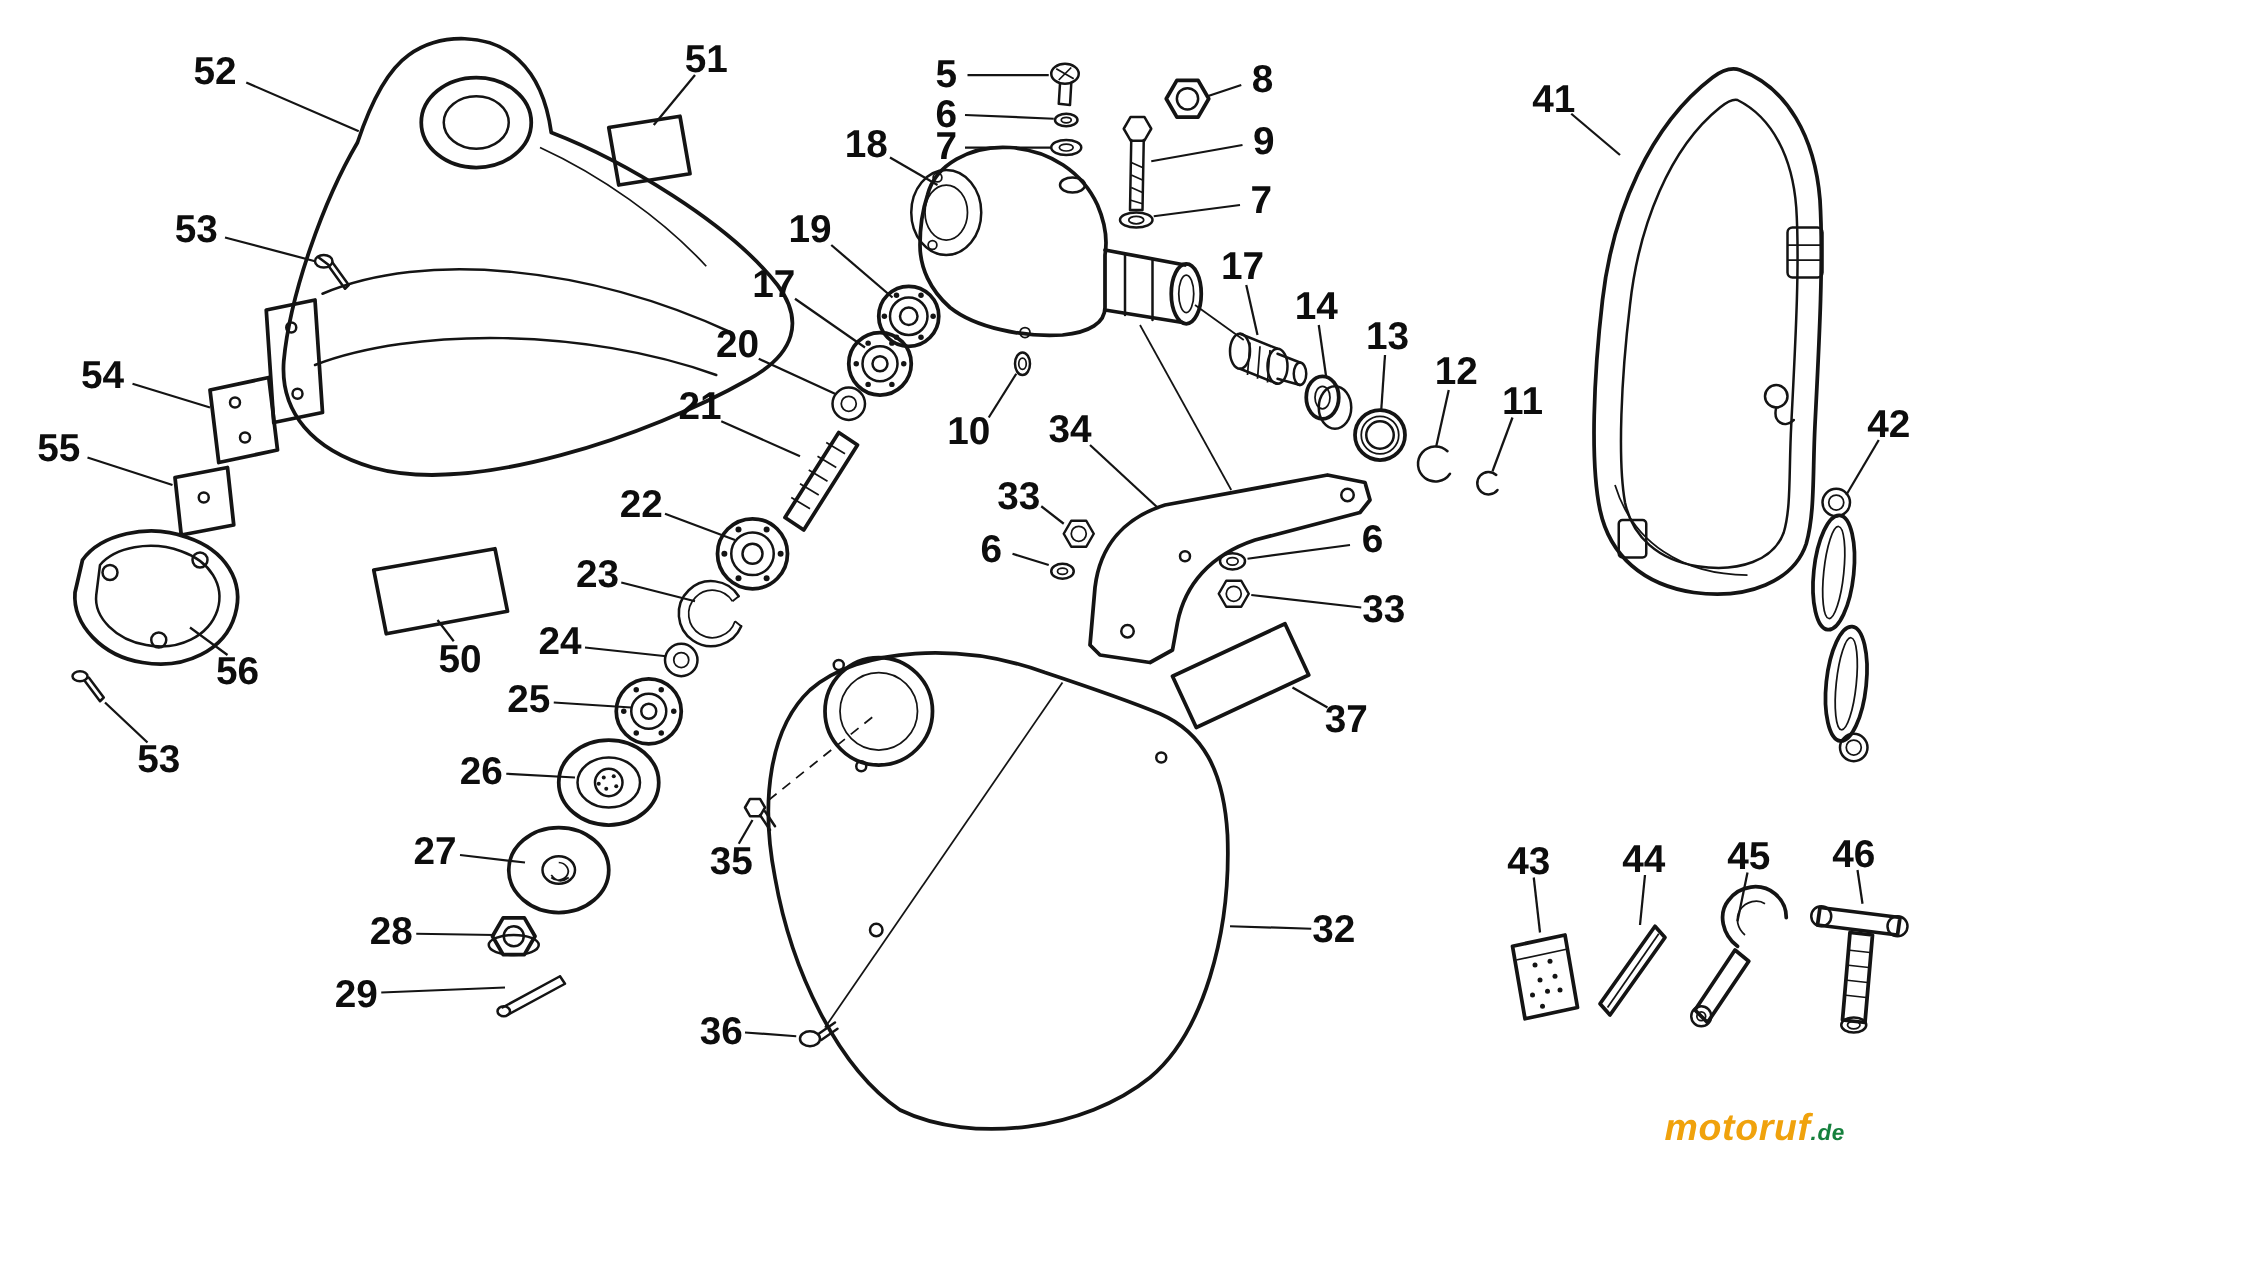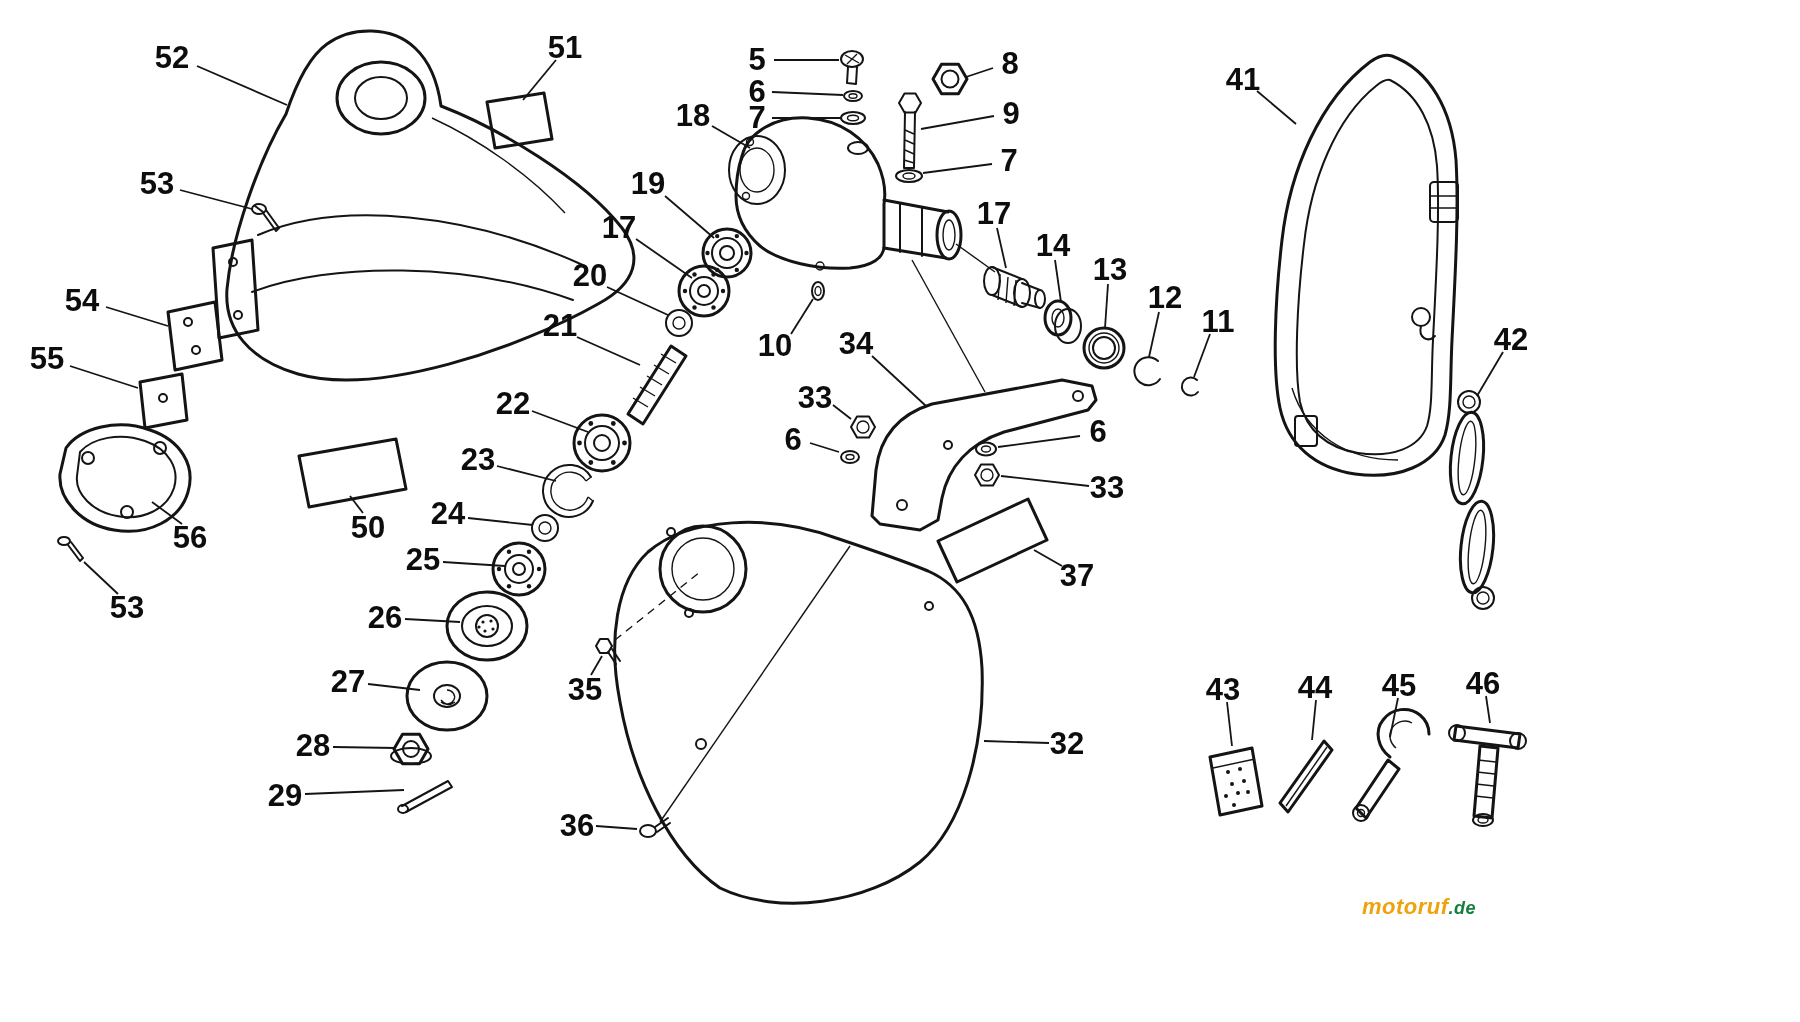--- a/index.html
+++ b/index.html
@@ -8,21 +8,21 @@
   svg{position:absolute;left:0;top:0;}
   .outline{fill:none;stroke:#141414;stroke-width:3;stroke-linecap:round;stroke-linejoin:round;}
   .detail{fill:none;stroke:#141414;stroke-width:2;stroke-linecap:round;stroke-linejoin:round;}
   .thin{fill:none;stroke:#141414;stroke-width:1.4;}
   .dashed{stroke-dasharray:8 6;}
   .ink{fill:#141414;stroke:none;}
   .leader{stroke:#141414;stroke-width:1.8;fill:none;}
   .part-label{font-family:"Liberation Sans",sans-serif;font-size:31px;font-weight:bold;
               fill:#0d0d0d;text-anchor:middle;dominant-baseline:central;}
   .watermark{position:absolute;right:56px;bottom:102px;font-weight:bold;letter-spacing:.5px;}
-  .wm-brand{font-size:22px;font-style:italic;}
+  .wm-brand{font-size:30px;font-style:italic;}
   .wm-tld{font-size:18px;font-style:italic;}
 </style>
 </head>
 <body>
 
 <div class="canvas">
   <svg id="diagram-svg" width="1800" height="1022" viewBox="0 0 1800 1022">
 
     <g>
       <path class="outline" d="M327,44 C352,26 392,26 415,48 C430,62 438,84 441,106

